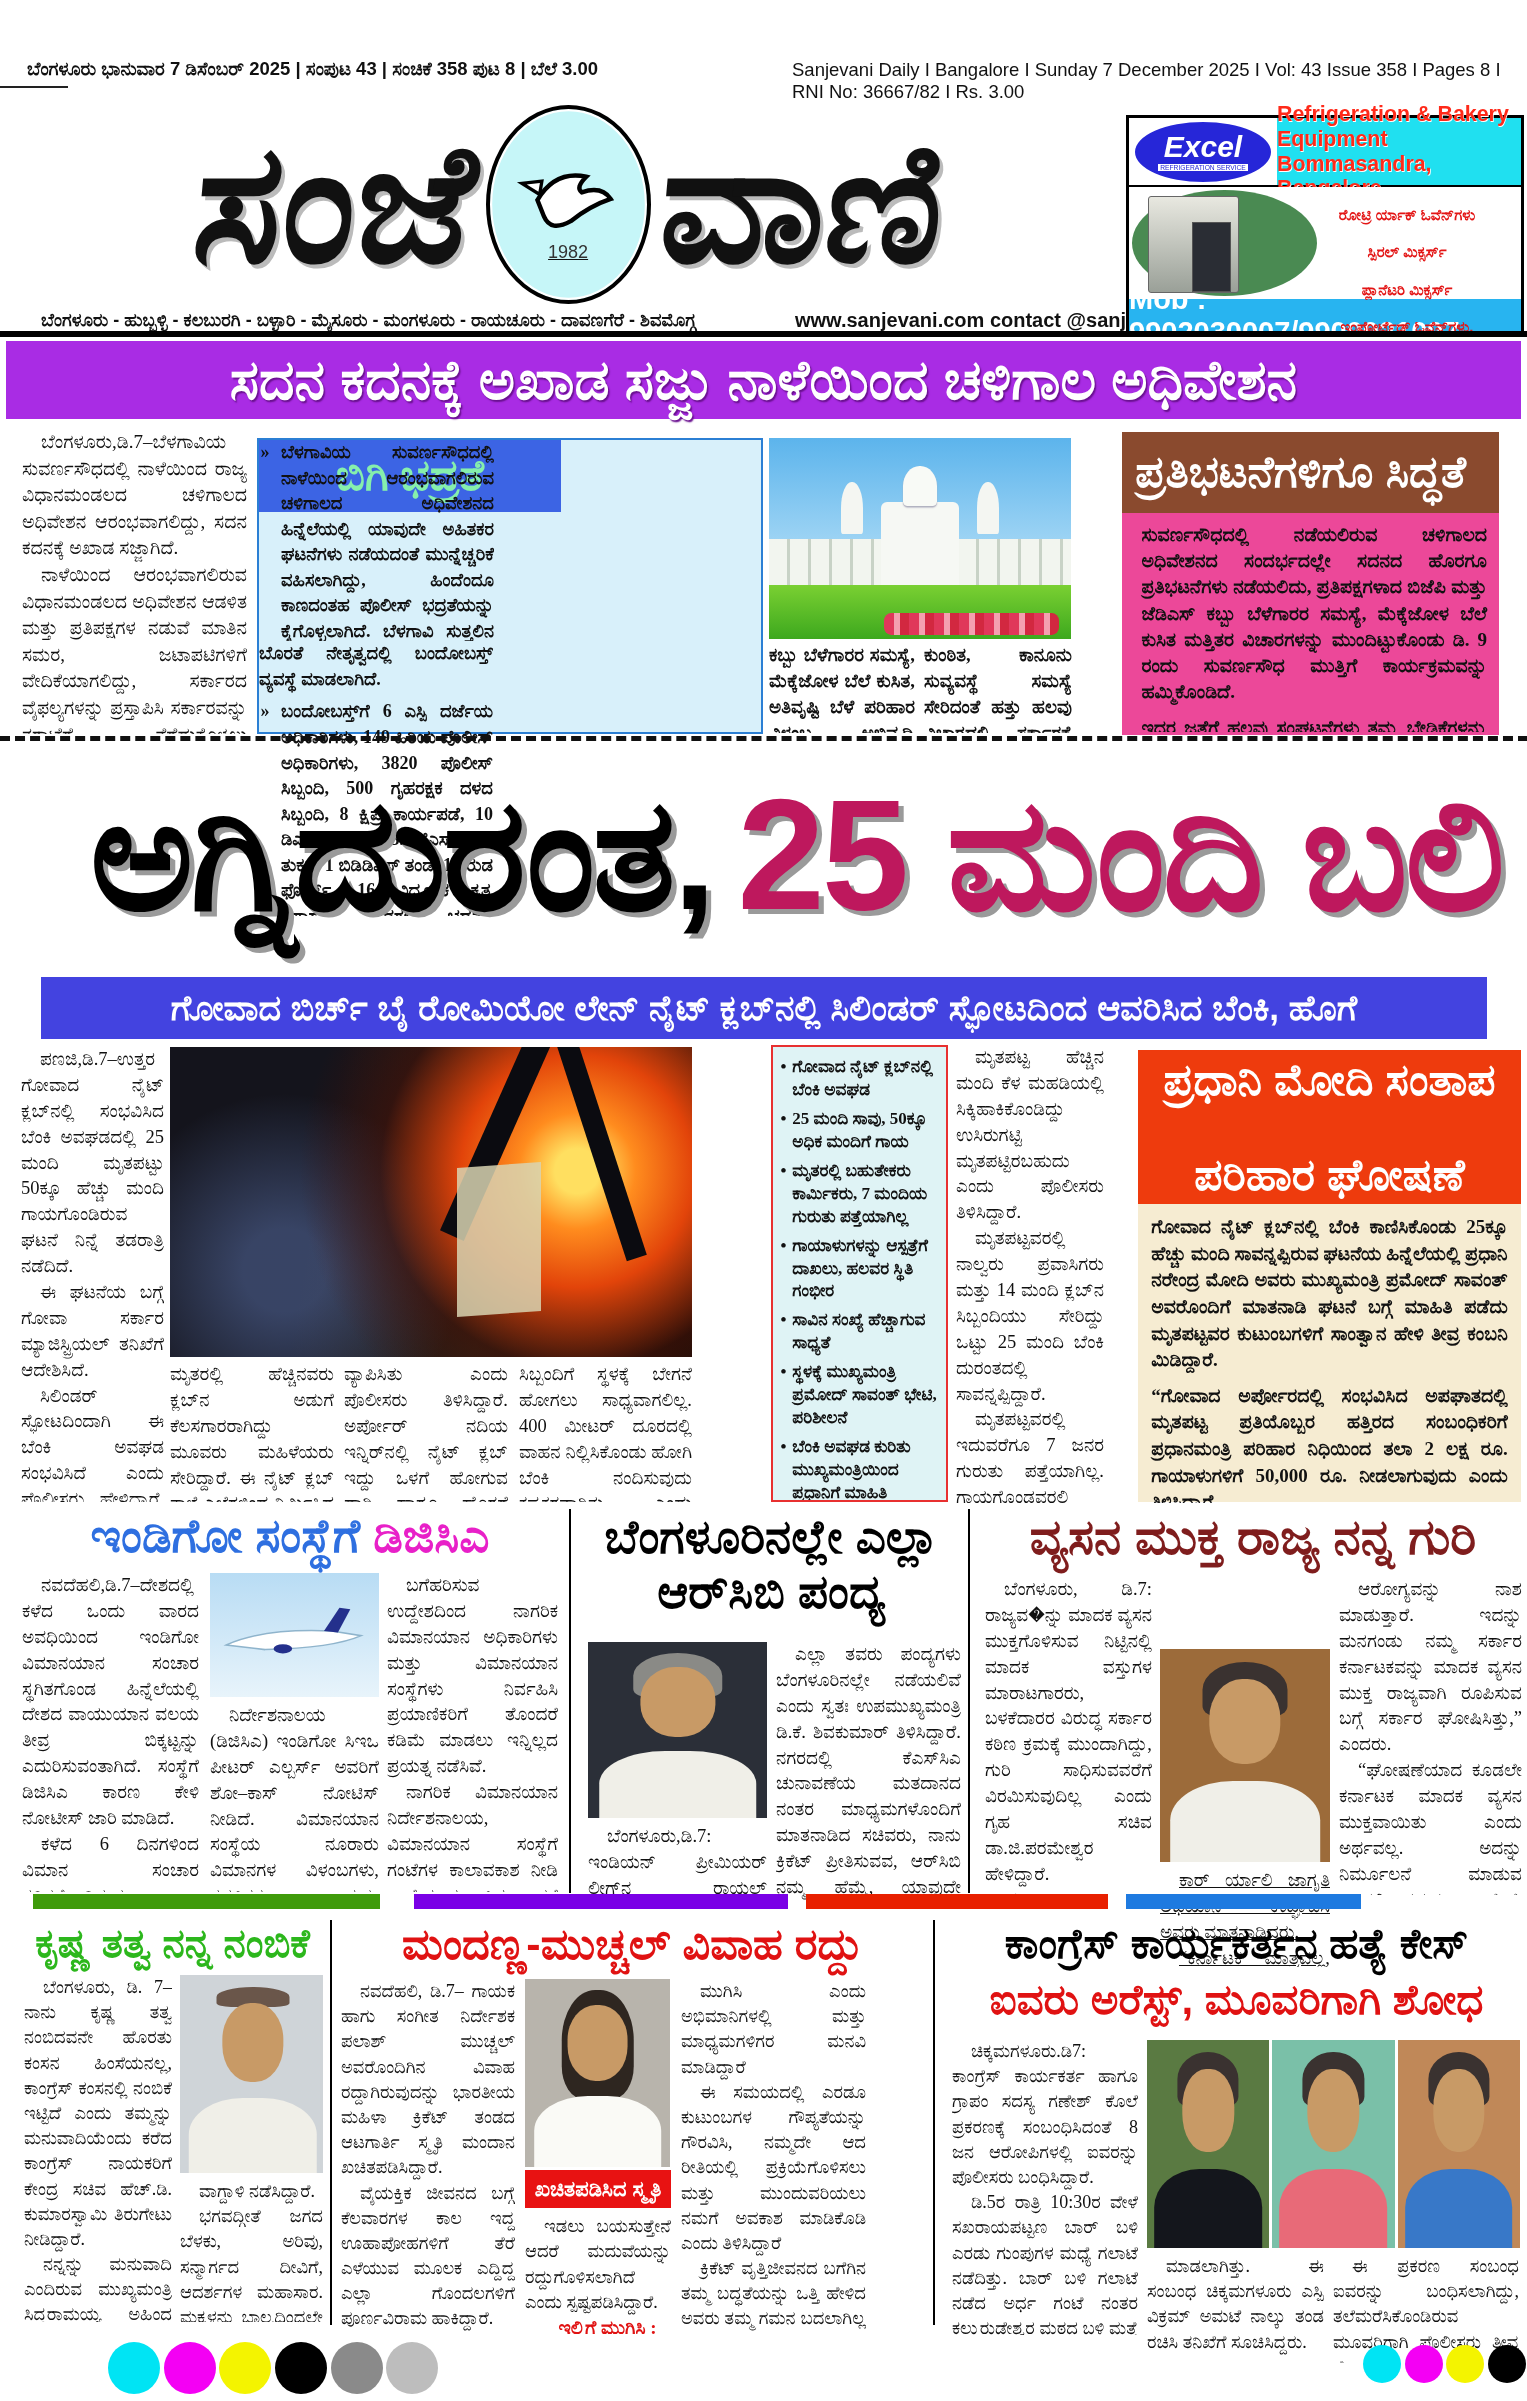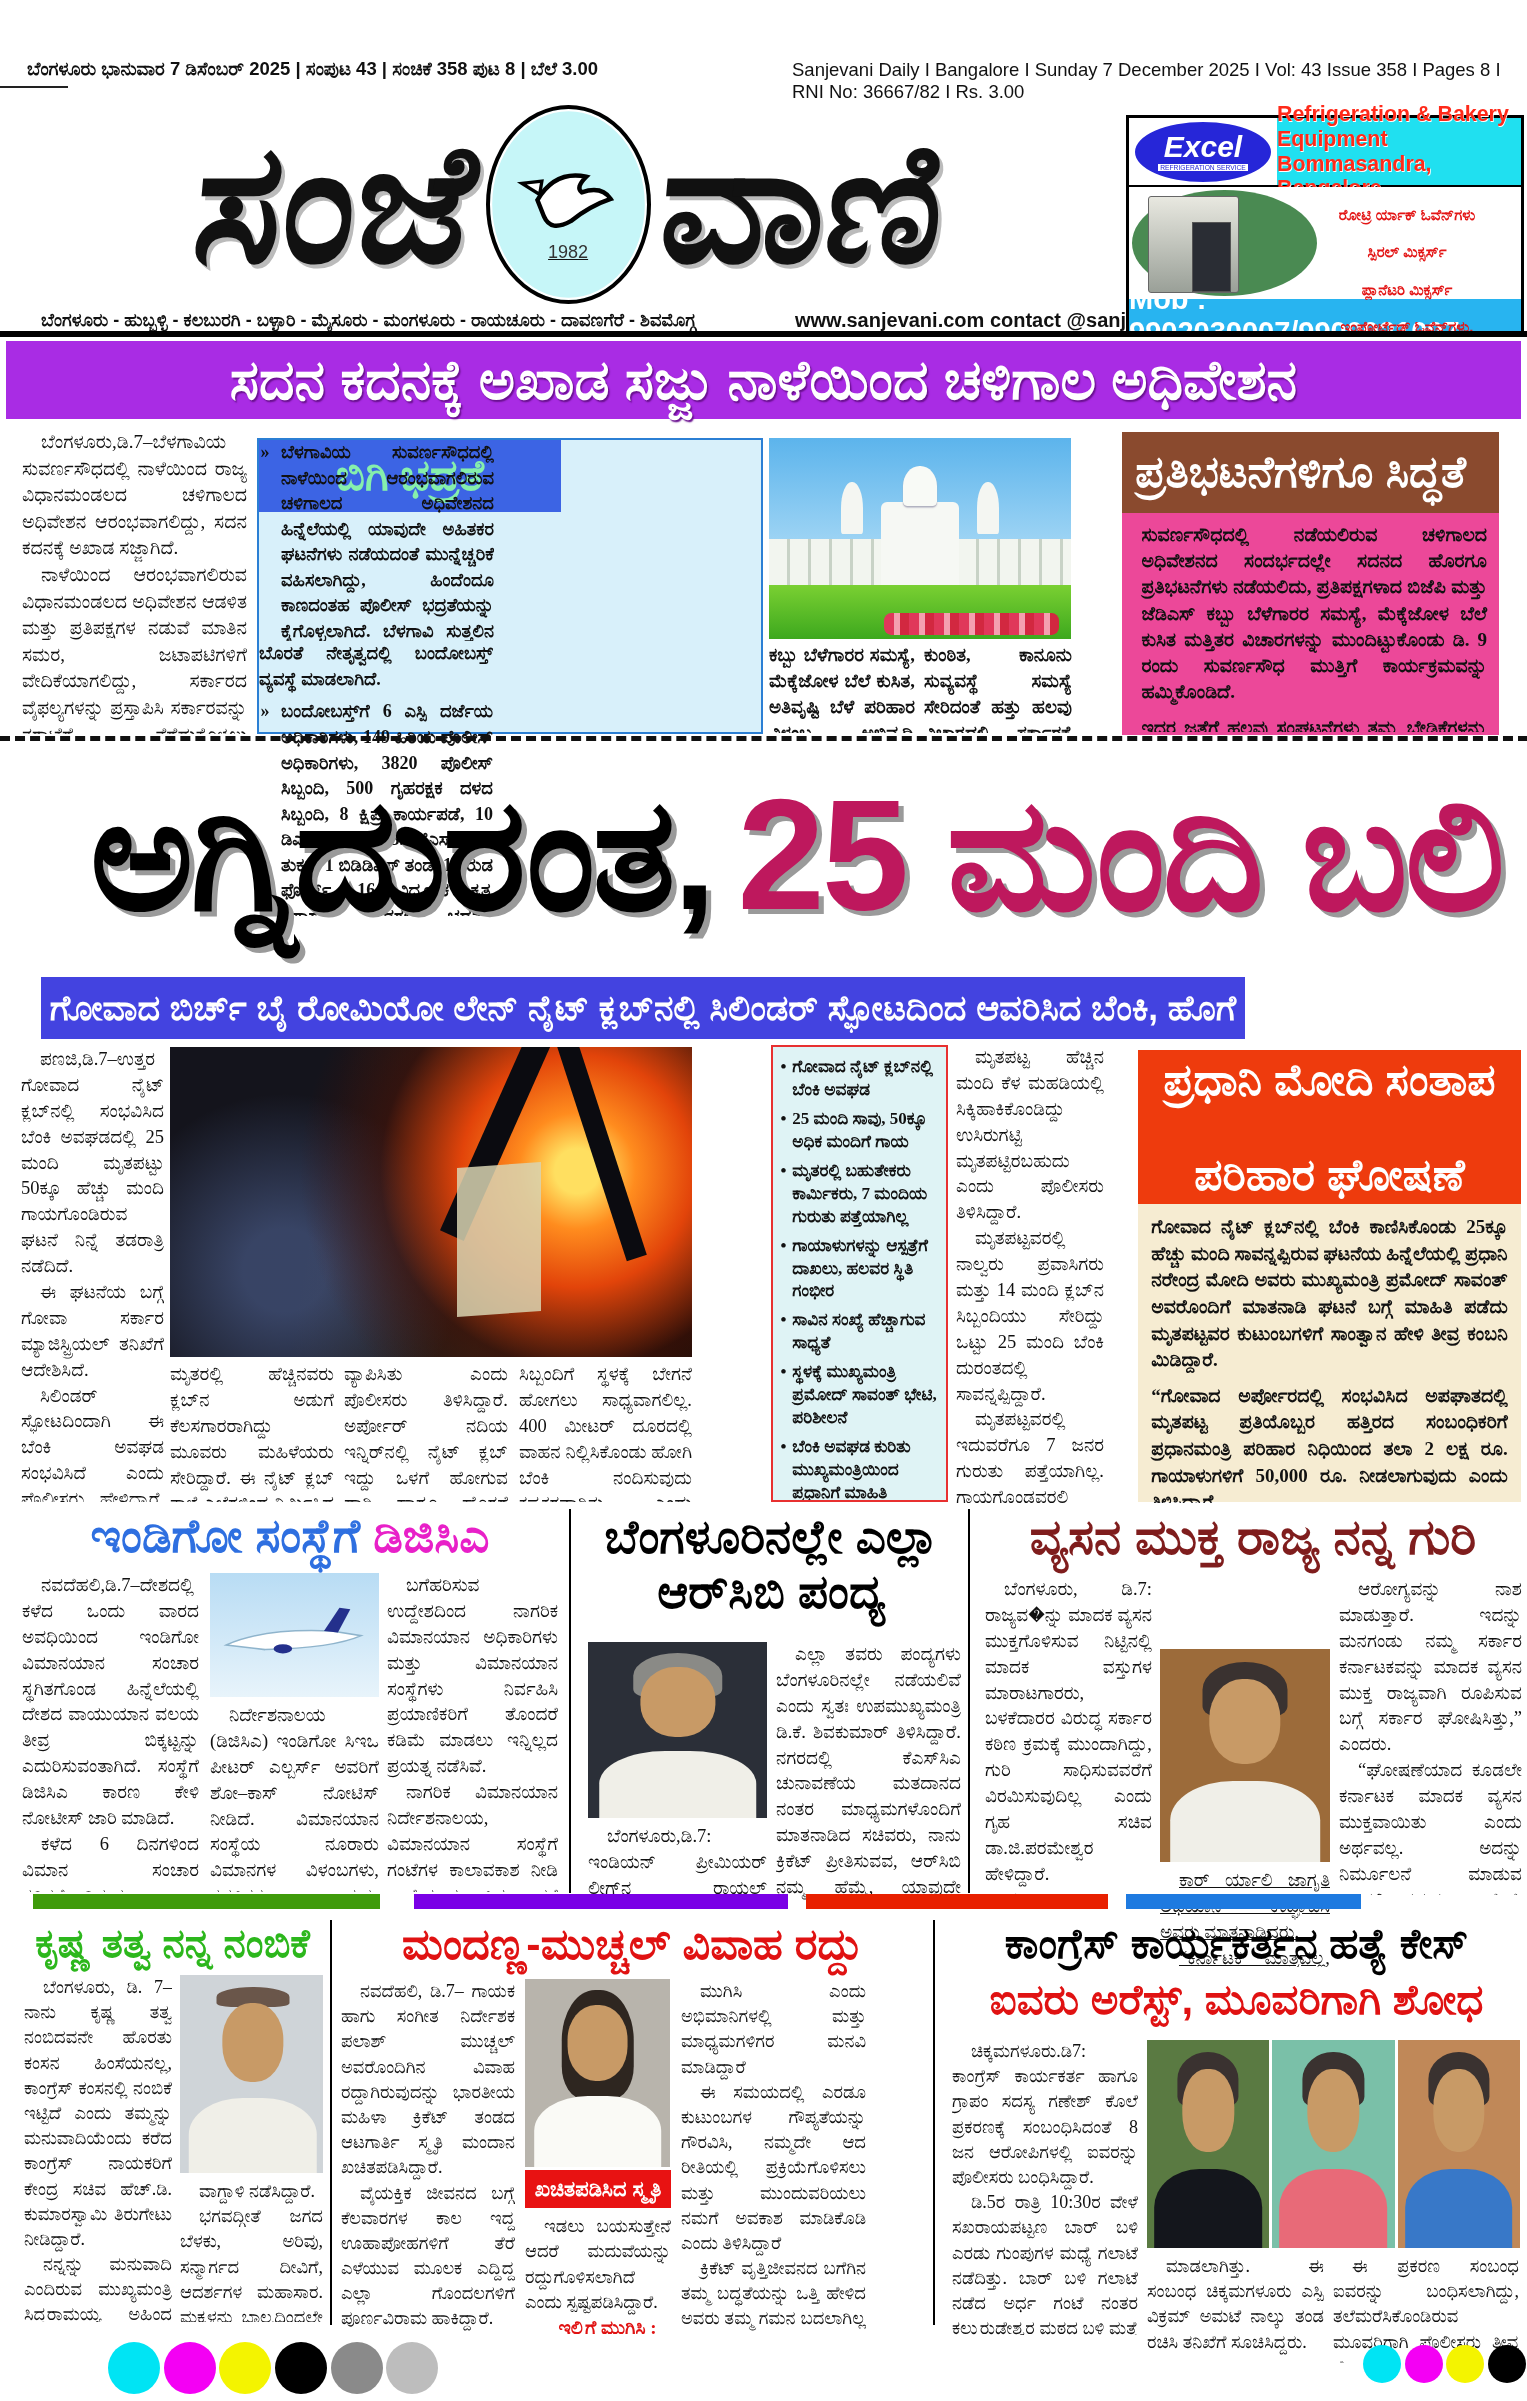--- a/index.html
+++ b/index.html
@@ -81,21 +81,21 @@
                 display:flex;align-items:center;justify-content:flex-start;padding-left:13.3px;}
   .protest-body{padding:9px 12px;font-family:"Liberation Serif",serif;font-size:19px;font-weight:bold;
                 line-height:1.38;text-align:justify;height:201px;overflow:hidden;}
   .protest-body p{margin:0 0 9px;text-indent:0;padding-left:7.4px;}
   .dashes{position:absolute;left:0;top:736px;width:1528px;border-top:5.2px dashed #111;}
   
   .fire-head{position:absolute;left:0;top:739px;width:1528px;height:234px;display:flex;align-items:center;
              justify-content:center;white-space:nowrap;font-weight:900;font-size:157px;letter-spacing:-3px;
              text-shadow:5.2px 5.2px 0 #9a9a9a;padding-left:32px;}
   .fh-black{color:#000;} .fh-red{color:#be185d;margin-left:24px;}
-  .fire-sub{position:absolute;left:41px;top:977px;width:1204px;height:62px;background:#4343e0;color:#fff;
+  .fire-sub{position:absolute;left:41px;top:977px;width:1446px;height:62px;background:#4343e0;color:#fff;
             font-size:35px;font-weight:900;display:flex;align-items:center;justify-content:center;}
   
   .fs-col1{left:21px;top:1047px;width:143px;height:455px;}
   .fire-photo{position:absolute;left:170px;top:1047px;width:522px;height:310px;overflow:hidden;background:
      radial-gradient(circle at 78% 40%,#ffdf60 0 5%,#ff8c1e 13%,#e2440a 26%,rgba(70,15,5,.55) 44%,rgba(0,0,0,0) 62%),
      radial-gradient(circle at 22% 72%,rgba(110,140,210,.4) 0 9%,rgba(0,0,0,0) 38%),
      linear-gradient(100deg,#14141c 30%,#2a2218 62%,#170f0a);}
   .fp-wall{position:absolute;left:55%;top:38%;width:16%;height:48%;background:#d8d4b2;opacity:.85;transform:skewY(-4deg);}
   .fp-beam{position:absolute;background:#0b0b10;}
   .fp-b1{left:60%;top:-6%;width:5%;height:70%;transform:rotate(24deg);}

